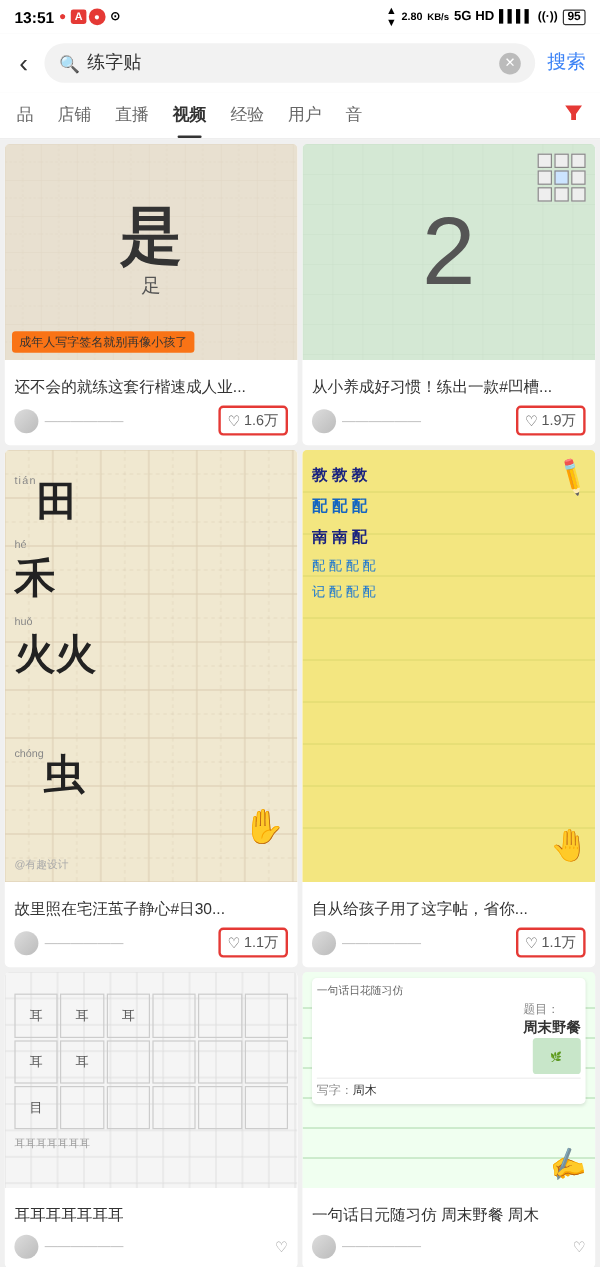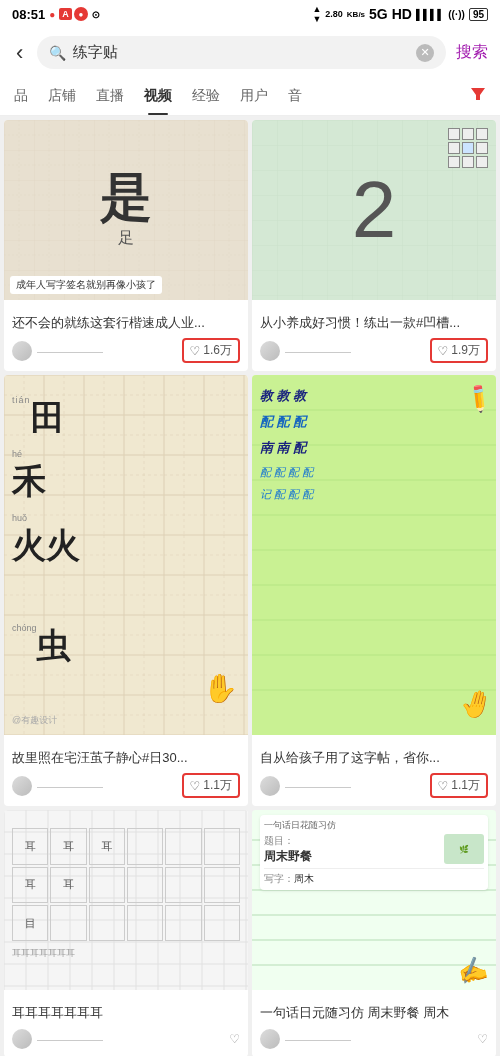--- a/index.html
+++ b/index.html
@@ -53,21 +53,21 @@
     .search-icon-inner { color: #999; font-size: 14px; }
     .search-text { color: #333; font-size: 15px; flex: 1; }
     .clear-btn {
       width: 18px; height: 18px;
       background: #bbb;
       border-radius: 50%;
       display: flex; align-items: center; justify-content: center;
       color: #fff; font-size: 11px; cursor: pointer;
     }
     .search-action {
-      color: #a21caf;
+      color: #3b82f6;
       font-size: 16px;
       font-weight: 500;
       cursor: pointer;
       white-space: nowrap;
     }
 
     
     .tab-bar {
       background: #fff;
       display: flex;
@@ -183,21 +183,21 @@
       font-size: 12px;
       color: #555;
       background: #fff;
     }
 
     
     .badge-overlay {
       position: absolute;
       bottom: 6px;
       left: 6px;
-      background: #ffffff;
+      background: #f97316;
       color: #333;
       font-size: 10px;
       padding: 2px 6px;
       border-radius: 3px;
       font-weight: 500;
       max-width: 160px;
       white-space: nowrap;
       overflow: hidden;
       text-overflow: ellipsis;
     }
@@ -234,33 +234,33 @@
     }
 
     
     .bottom-pad { height: 20px; background: #f0f0f0; }
   </style>
 </head>
 <body>
 
 <div class="status-bar">
   <div class="status-left">
-    <span class="status-time">08:51</span>
+    <span class="status-time">13:51</span>
     <span style="font-size:10px;color:#e53935;">●</span>
     <span style="display:flex;gap:2px;align-items:center;">
       <span style="background:#e53935;color:#fff;border-radius:2px;font-size:9px;padding:1px 3px;">A</span>
       <span style="background:#e53935;color:#fff;border-radius:50%;width:14px;height:14px;display:inline-flex;align-items:center;justify-content:center;font-size:8px;">●</span>
     </span>
     <span style="font-size:10px;">⊙</span>
   </div>
   <div class="status-right">
     <span style="font-size:9px;">▲<br style="line-height:0">▼</span>
     <span style="font-size:9px;font-weight:600;">2.80</span>
     <span style="font-size:8px;">KB/s</span>
-    <span style="font-size:14px;">5G HD</span>
+    <span style="font-size:11px;">5G HD</span>
     <span style="font-size:10px;">▌▌▌▌</span>
     <span style="font-size:10px;">((·))</span>
     <span style="font-size:10px;border:1px solid #333;border-radius:2px;padding:0 3px;">
       <span>95</span>
     </span>
   </div>
 </div>
 
 <div class="search-bar">
   <span class="back-btn">‹</span>
@@ -436,21 +436,21 @@
         </div>
         <div class="like-highlight">
           <span class="heart-icon">♡</span>
           <span>1.1万</span>
         </div>
       </div>
     </div>
   </div>
 
   <div class="video-card">
-    <div style="height:360px;background:#bef264;position:relative;overflow:hidden;font-style:italic;">
+    <div style="height:360px;background:#fde047;position:relative;overflow:hidden;">
       <svg style="position:absolute;inset:0;width:100%;height:100%;opacity:0.35;" xmlns="http://www.w3.org/2000/svg">
         <defs>
           <pattern id="lines4" width="0" height="32" patternUnits="userSpaceOnUse">
             <line x1="0" y1="32" x2="300" y2="32" stroke="#80b8a0" stroke-width="0.8"></line>
           </pattern>
         </defs>
         <rect width="100%" height="100%" fill="#e0f0ea"></rect>
 
         <line x1="0" y1="35" x2="300" y2="35" stroke="#80b8a0" stroke-width="0.6"></line>
         <line x1="0" y1="70" x2="300" y2="70" stroke="#80b8a0" stroke-width="0.6"></line>
@@ -551,21 +551,21 @@
         <line x1="0" y1="80" x2="300" y2="80" stroke="#90c890" stroke-width="0.6"></line>
         <line x1="0" y1="105" x2="300" y2="105" stroke="#90c890" stroke-width="0.6"></line>
         <line x1="0" y1="130" x2="300" y2="130" stroke="#90c890" stroke-width="0.6"></line>
         <line x1="0" y1="155" x2="300" y2="155" stroke="#90c890" stroke-width="0.6"></line>
       </svg>
 
       <div style="position:absolute;top:5px;left:8px;right:8px;z-index:2;">
         <div style="background:#fff;border-radius:4px;padding:4px;box-shadow:0 1px 3px rgba(0,0,0,0.1);">
           <div style="font-size:9px;color:#666;font-weight:normal;">一句话日花随习仿</div>
 
-          <div style="display:flex;justify-content:space-between;align-items:flex-start;margin-top:2px;">
+          <div style="display:flex;justify-content:space-between;align-items:flex-end;margin-top:2px;flex-direction:column;">
             <div>
               <div style="font-size:10px;color:#888;">题目：</div>
               <div style="font-size:12px;color:#333;font-weight:bold;">周末野餐</div>
             </div>
             <div style="width:40px;height:30px;background:#c8e6c9;border-radius:3px;display:flex;align-items:center;justify-content:center;font-size:8px;color:#555;">🌿</div>
           </div>
           <div style="height:1px;background:#eee;margin:3px 0;"></div>
           <div style="font-size:10px;color:#555;">
             <span style="color:#888;">写字：</span><span style="color:#333;font-weight:500;">周木</span>
           </div>

